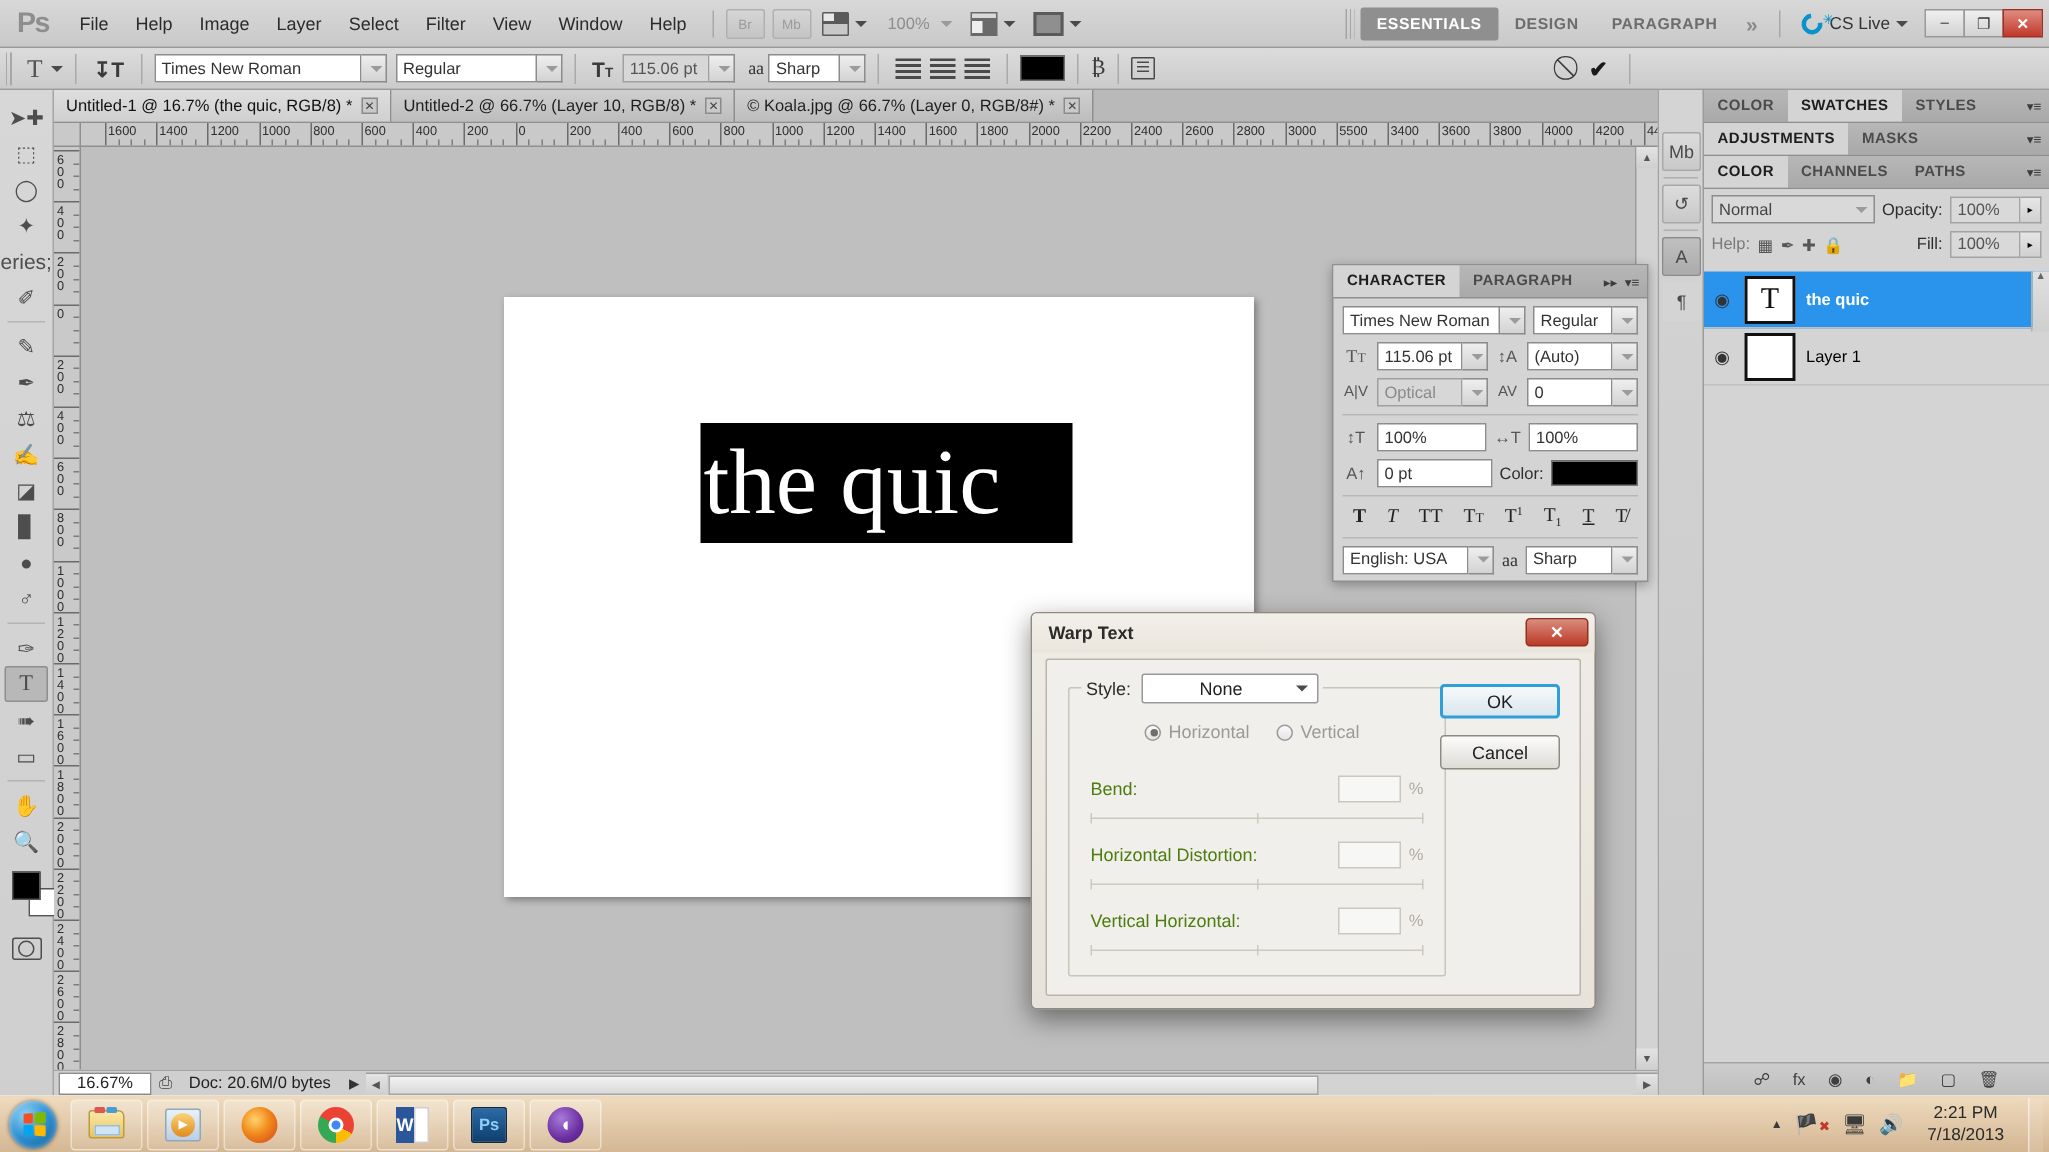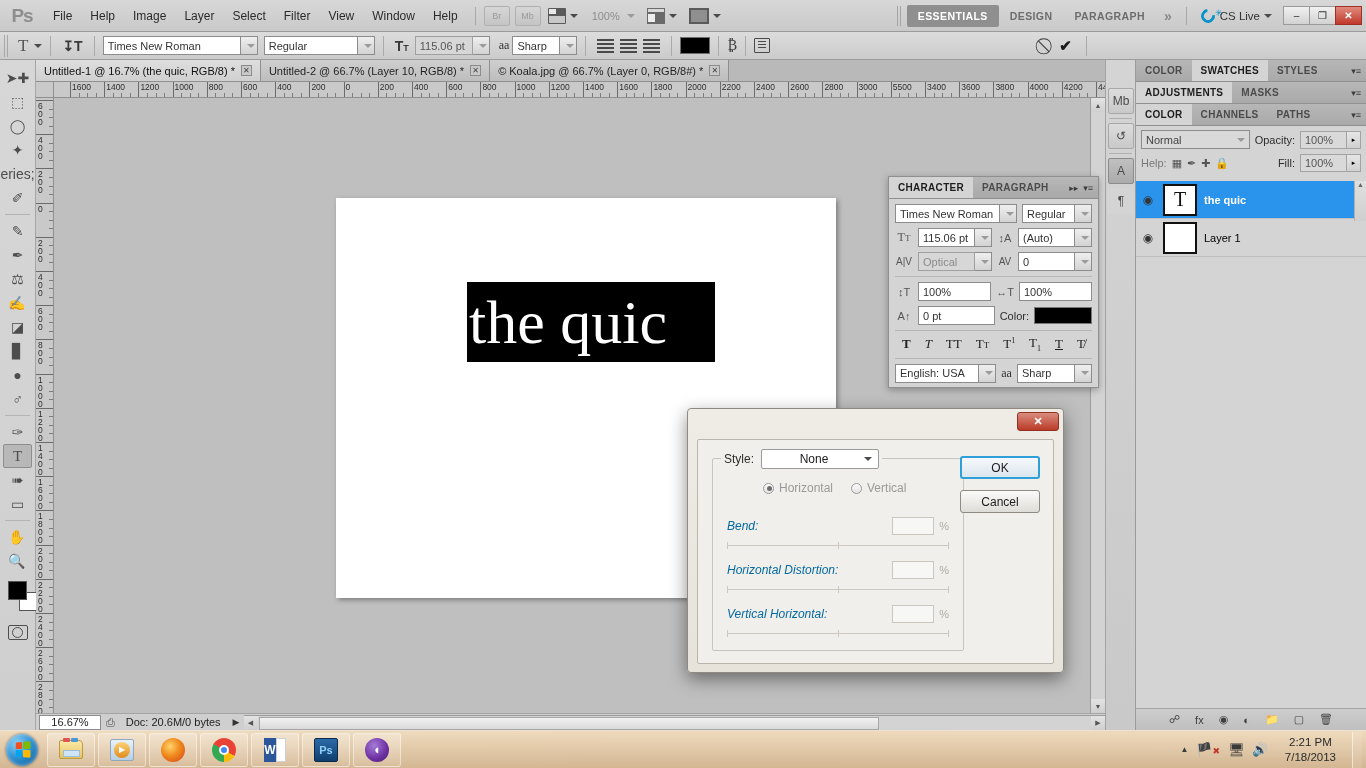--- a/index.html
+++ b/index.html
@@ -304,21 +304,21 @@
     display: flex; align-items: center; padding: 0 6px; font-size: 12px; color: #222;
   }
   .w-radios { position: absolute; left: 50px; top: 22px; display: flex; gap: 18px; align-items: center; }
   .radio { width: 11px; height: 11px; border-radius: 50%; border: 1px solid #9a9a9a;
     background: linear-gradient(#fbfbfb,#e4e4e4); display: inline-block; position: relative; margin-right: 5px; }
   .radio.on::after { content:""; position:absolute; left:2.5px; top:2.5px; width:5px; height:5px;
     border-radius: 50%; background: #6e6e6e; }
   .r-item { display: flex; align-items: center; font-size: 12px; color: #9a9a9a; }
   .w-slider-group { position: absolute; left: 14px; right: 14px; }
   .w-srow { display: flex; align-items: center; }
-  .w-sname { font-size: 12px; color: #0369a1; flex: 1; font-style: italic; }
+  .w-sname { font-size: 12px; color: #4d7c0f; flex: 1; }
   .w-sfield { width: 42px; height: 18px; background: #f7f7f5; border: 1px solid #cbc7bf; }
   .w-spct { font-size: 11px; color: #b0aca4; margin-left: 5px; }
   .w-track { height: 7px; margin-top: 7px; position: relative; }
   .w-track::before { content: ""; position: absolute; left: 0; right: 0; top: 3px; height: 1px; background: #cdc9c1; }
   .w-track::after { content: ""; position: absolute; left: 50%; top: 0; width: 1px; height: 7px; background: #cdc9c1; }
   .w-track .capL { position:absolute; left:0; top:0; width:1px; height:7px; background:#cdc9c1; }
   .w-track .capR { position:absolute; right:0; top:0; width:1px; height:7px; background:#cdc9c1; }
   .w-btn {
     position: absolute; right: 13px; width: 80px; height: 23px; border-radius: 3px;
     display: flex; align-items: center; justify-content: center; font-size: 12px; color: #1d1d1d;
@@ -982,20 +982,23 @@
         <span class="ob-field" style="flex:1">Sharp</span>
         <span class="ob-drop">
             <span class="caret dim"></span>
           </span>
       </span>
     </div>
   </div>
 </div>
 
 <div id="warp">
+  <div id="warp-title">
+    <span>Warp Text</span>
+  </div>
   <div id="warp-close">✕</div>
 
   <div id="warp-inner">
     <div id="warp-group">
       <div class="w-style-row">
         <span class="w-lbl">Style:</span>
         <span class="w-select">
           <span style="flex:1;text-align:center;">None</span>
           <span class="caret"></span>
         </span>

